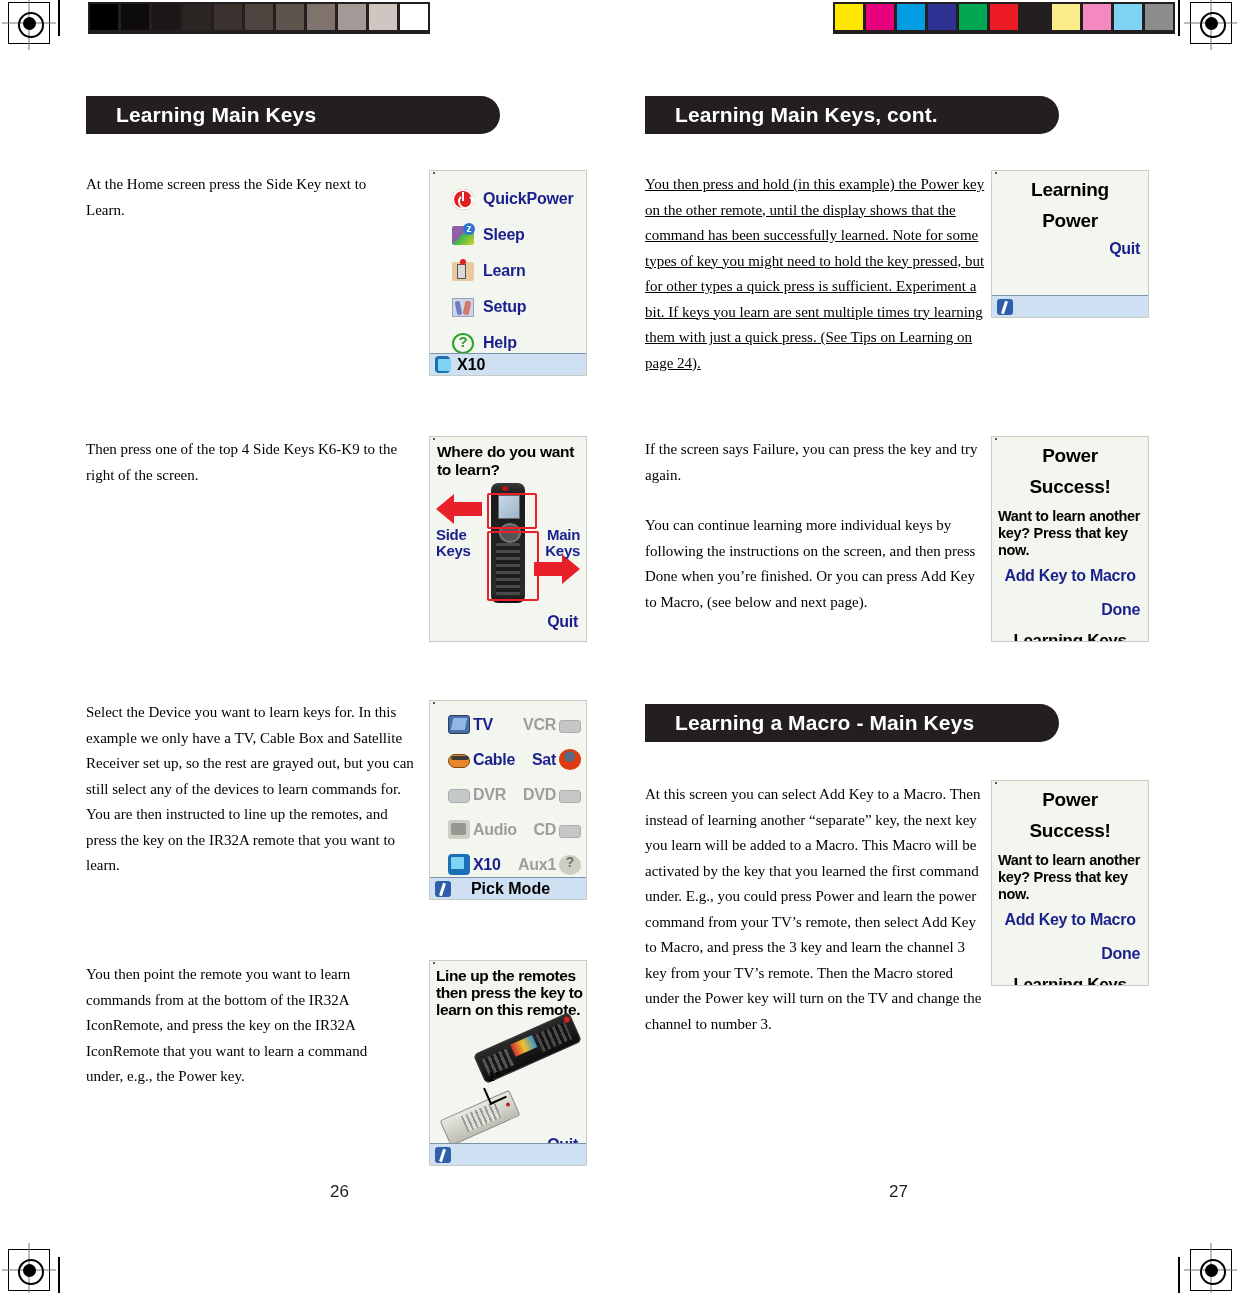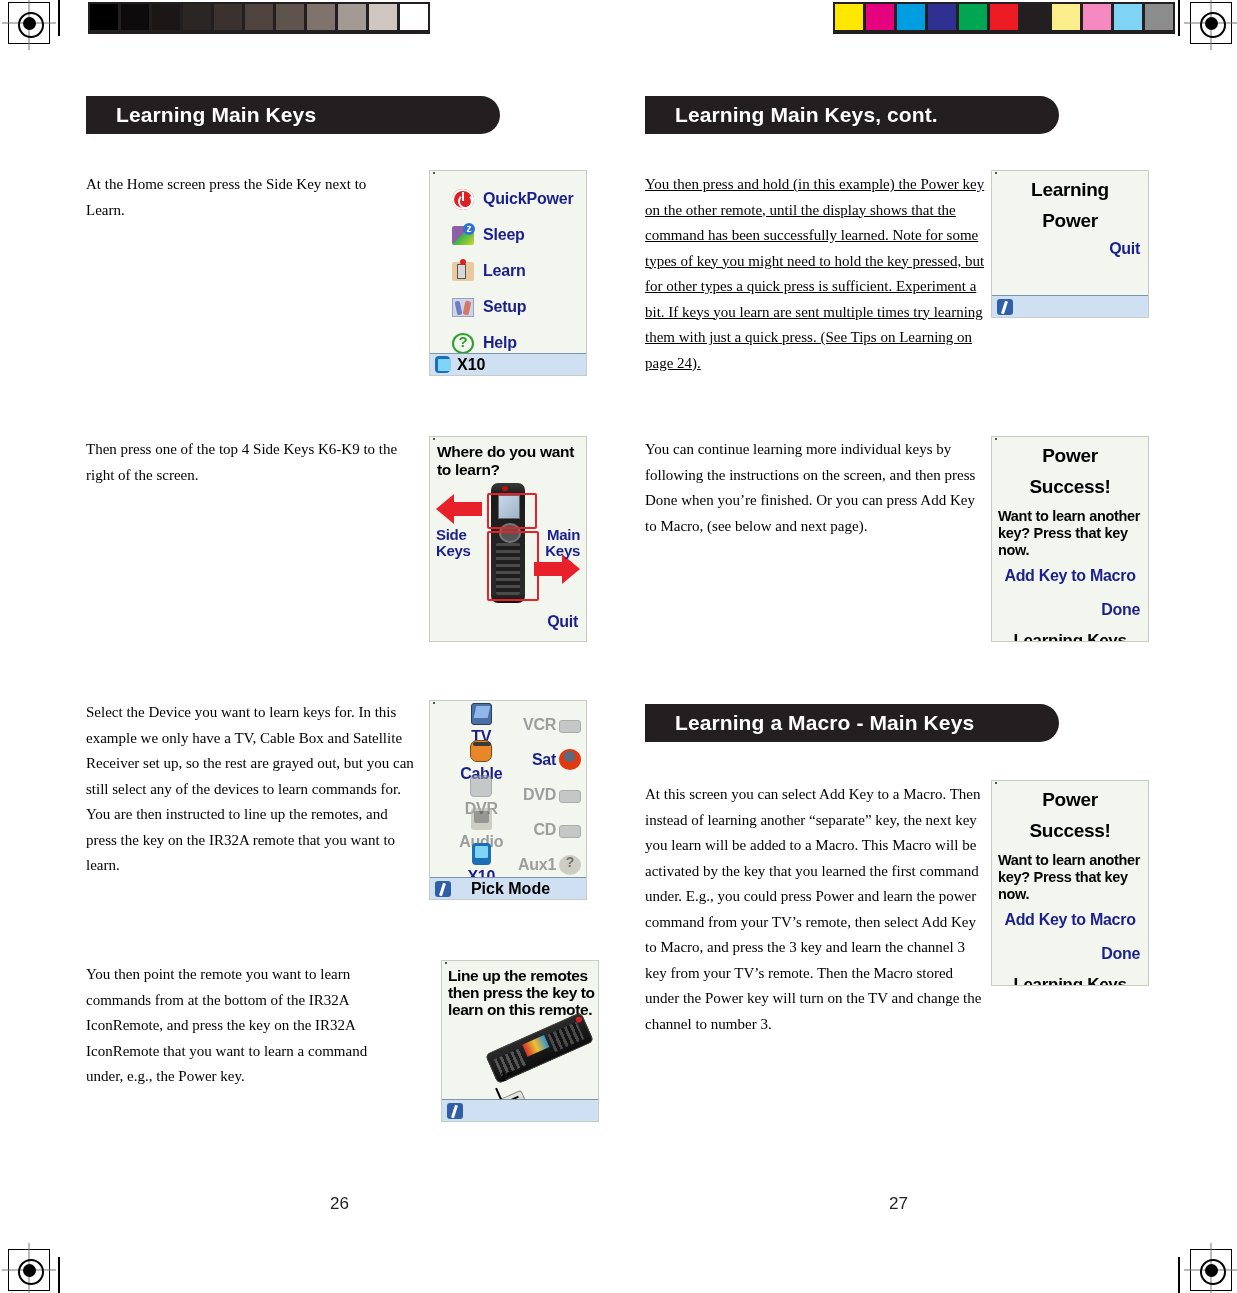--- a/index.html
+++ b/index.html
@@ -416,21 +416,21 @@
     display: flex;
     align-items: center;
     height: 35px;
   }
   .dev-cell {
     flex: 1;
     display: flex;
     align-items: center;
     gap: 3px;
   }
-  .dev-cell.left { padding-left: 18px; flex-direction: column; }
+  .dev-cell.left { padding-left: 18px; }
   .dev-cell.right { justify-content: flex-end; padding-right: 5px; }
   .dev-label {
     font-size: 16px;
     font-weight: bold;
     color: #1a1f8c;
     letter-spacing: -0.3px;
   }
   .dev-label.dim { color: #9d9d9d; }
   .dev-cell.dim .ic { opacity: 0.55; filter: grayscale(0.75); }
 
@@ -655,21 +655,20 @@
     align-items: center;
     padding-left: 5px;
     box-sizing: border-box;
   }
 
   .page-num {
     position: absolute;
     font-family: "Liberation Sans", sans-serif;
     font-size: 17px;
     color: #231f20;
-    margin-top: 12px;
   }
 </style>
 </head>
 <body>
 
 <div class="reg-mark" style="left:8px; top:2px;">
   <div class="box"></div>
     <div class="cross-v"></div>
     <div class="cross-h"></div>
   <div class="ring"></div>
@@ -870,21 +869,21 @@
         </div>
       </div>
     </div>
 
     <div class="statusbar pickmode" style="position:absolute; left:0; right:0; bottom:0;">
       <span class="ic ic-pen" style="width:16px;height:16px;flex:0 0 16px;"></span>
       <span class="label">Pick Mode</span>
     </div>
   </div>
 
-  <div class="lcd" style="left:355px; top:864px; height:162px;">
+  <div class="lcd" style="left:343px; top:864px; height:206px;">
     <div class="dotmark"></div>
     <div class="lur-head">Line up the remotes then press the key to learn on this remote.</div>
 
     <div class="lur-art">
       <div class="big-remote">
         <div class="bkeys"></div>
         <div class="bsc"></div>
         <div class="bkeys2"></div>
         <div class="bdot"></div>
       </div>
@@ -909,20 +908,21 @@
 
   <div class="banner wide">
     <span>Learning Main Keys, cont.</span>
   </div>
 
   <div class="para" style="position:absolute; left:0px; top:76px; width:345px;text-decoration:underline;">
     <p>You then press and hold (in this example) the Power key on the other remote, until the display shows that the command has been successfully learned. Note for some types of key you might need to hold the key pressed, but for other types a quick press is sufficient. Experiment a bit. If keys you learn are sent multiple times try learning them with just a quick press. (See Tips on Learning on page 24).</p>
   </div>
 
   <div class="para" style="position:absolute; left:0px; top:341px; width:340px;">
+    <p>If the screen says Failure, you can press the key and try again.</p>
     <p>You can continue learning more individual keys by following the instructions on the screen, and then press Done when you’re finished. Or you can press Add Key to Macro, (see below and next page).</p>
   </div>
 
   <div class="banner wide" style="position:absolute; left:0px; top:608px;">
     <span>Learning a Macro - Main Keys</span>
   </div>
 
   <div class="para" style="position:absolute; left:0px; top:686px; width:345px;">
     <p>At this screen you can select Add Key to a Macro. Then instead of learning another “separate” key, the next key you learn will be added to a Macro. This Macro will be activated by the key that you learned the first command under. E.g., you could press Power and learn the power command from your TV’s remote, then select Add Key to Macro, and press the 3 key and learn the channel 3 key from your TV’s remote. Then the Macro stored under the Power key will turn on the TV and change the channel to number 3.</p>
   </div>

